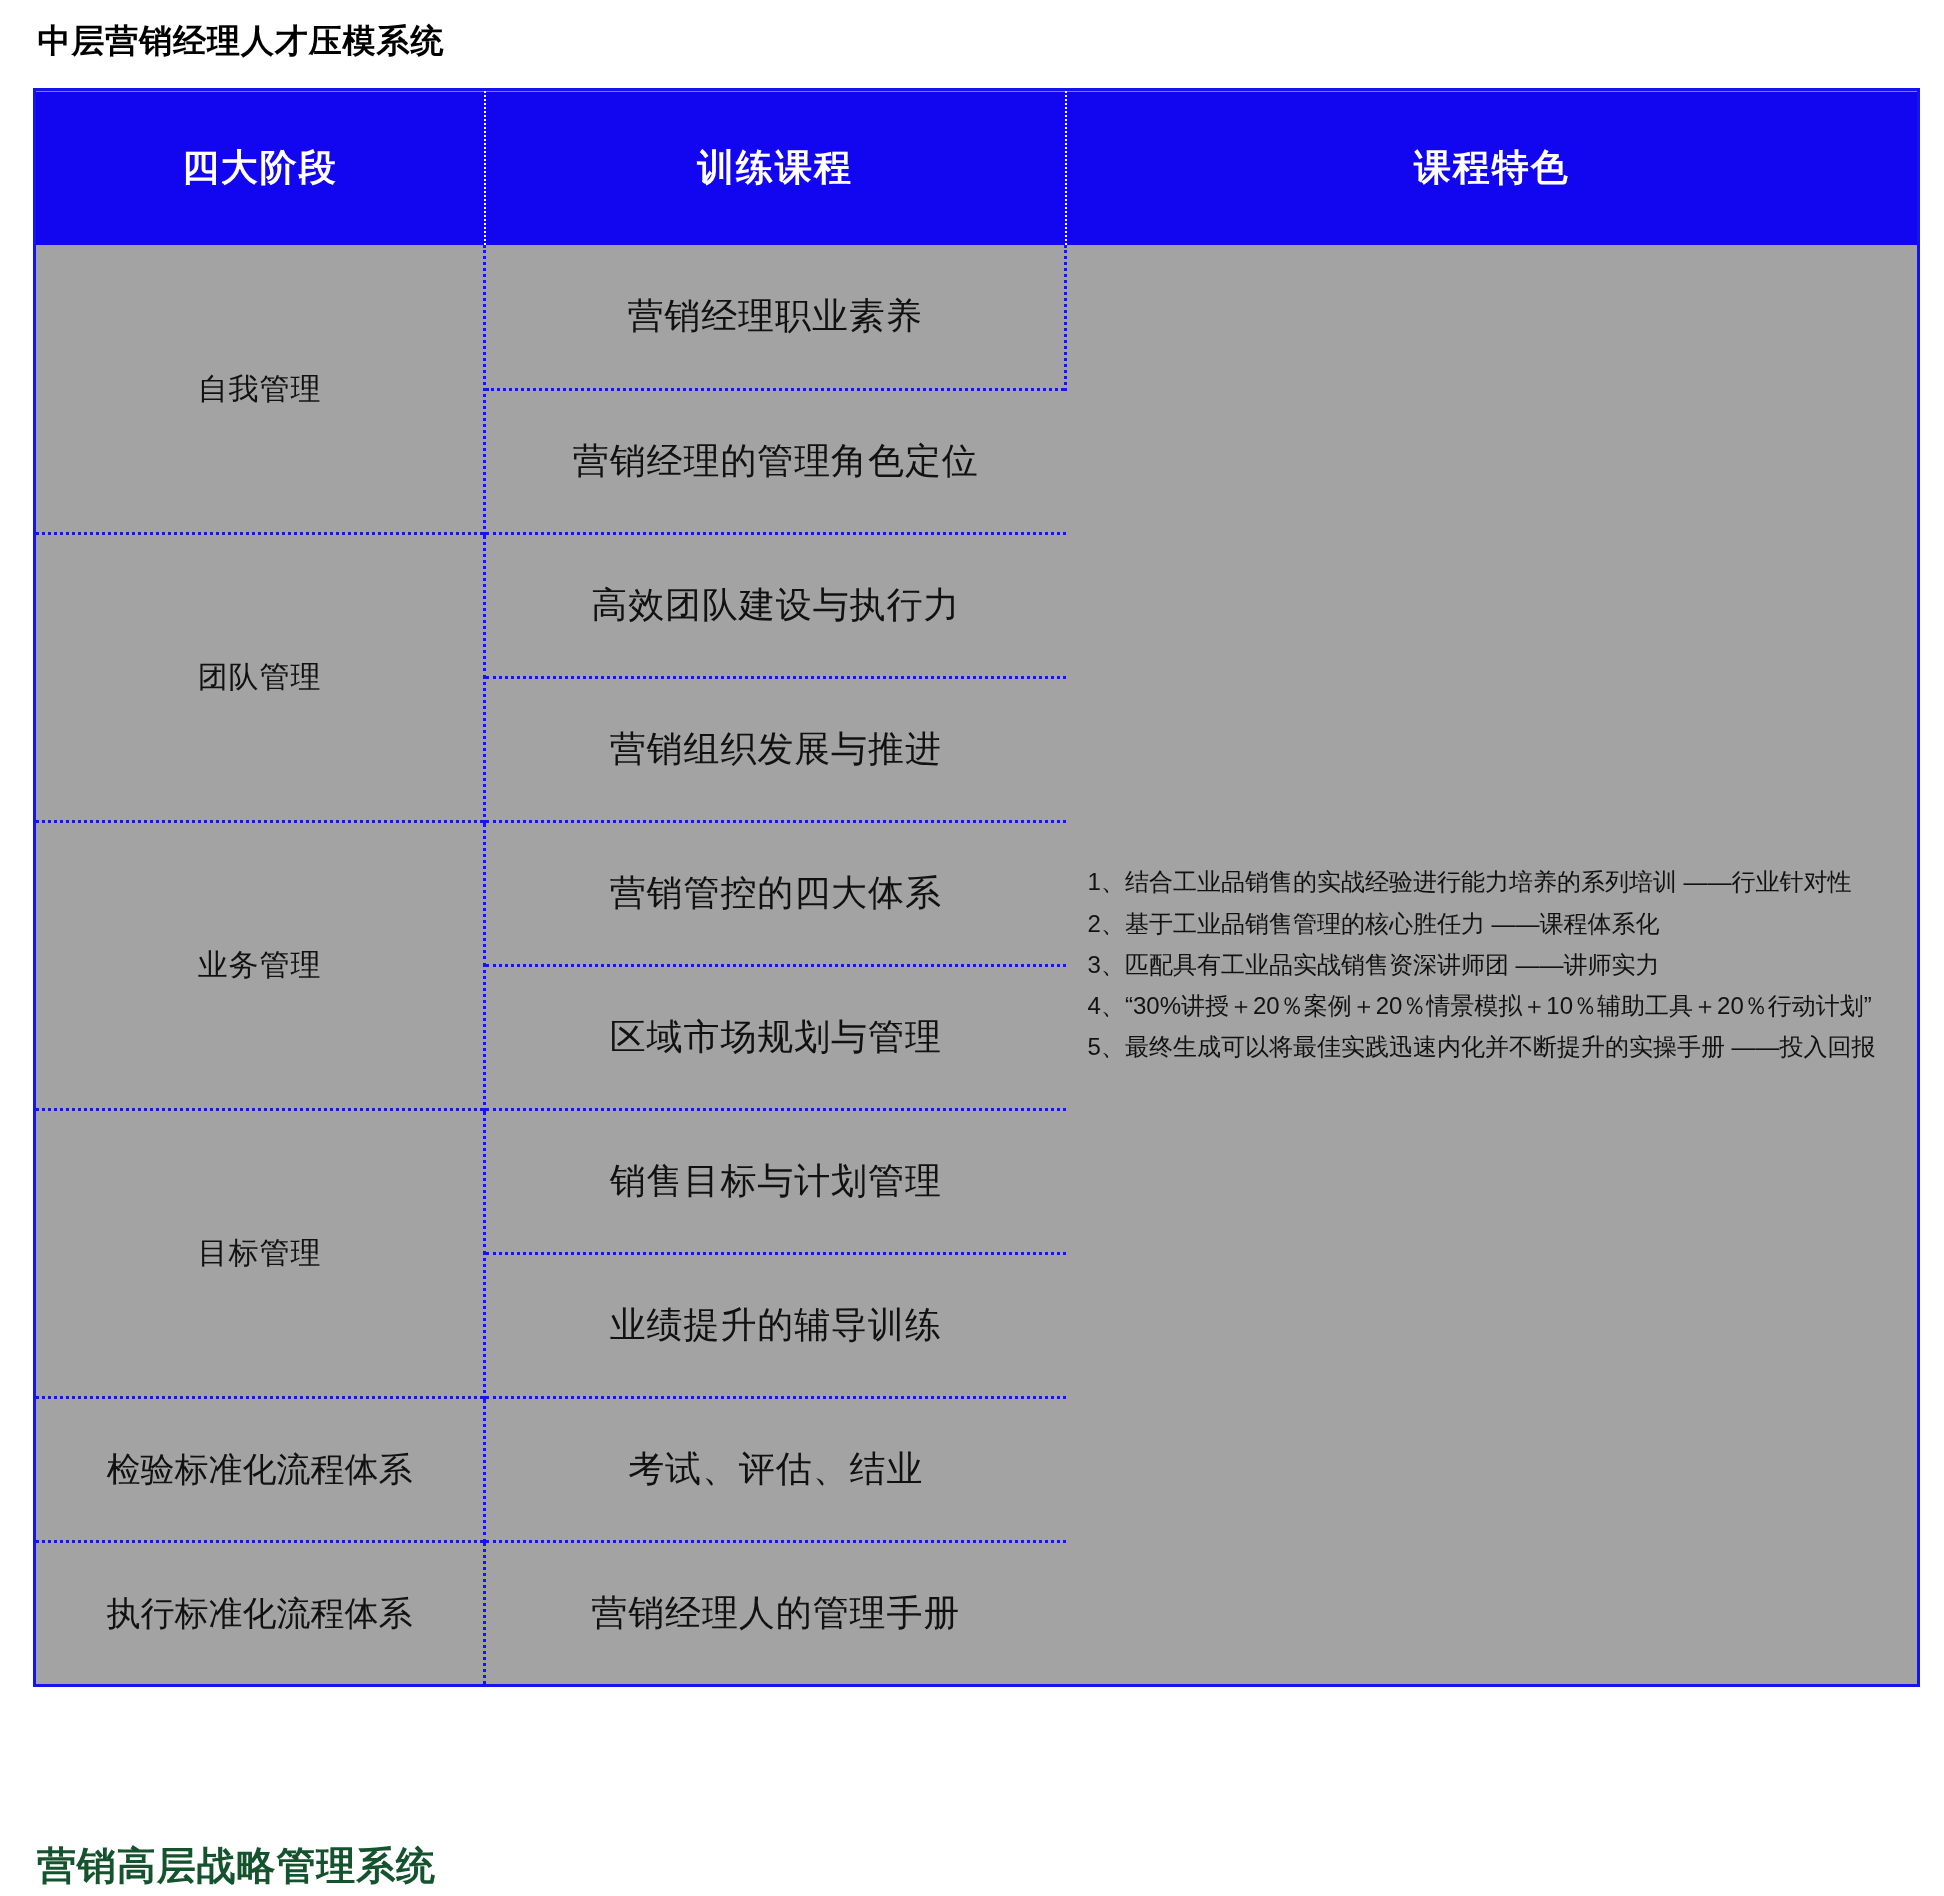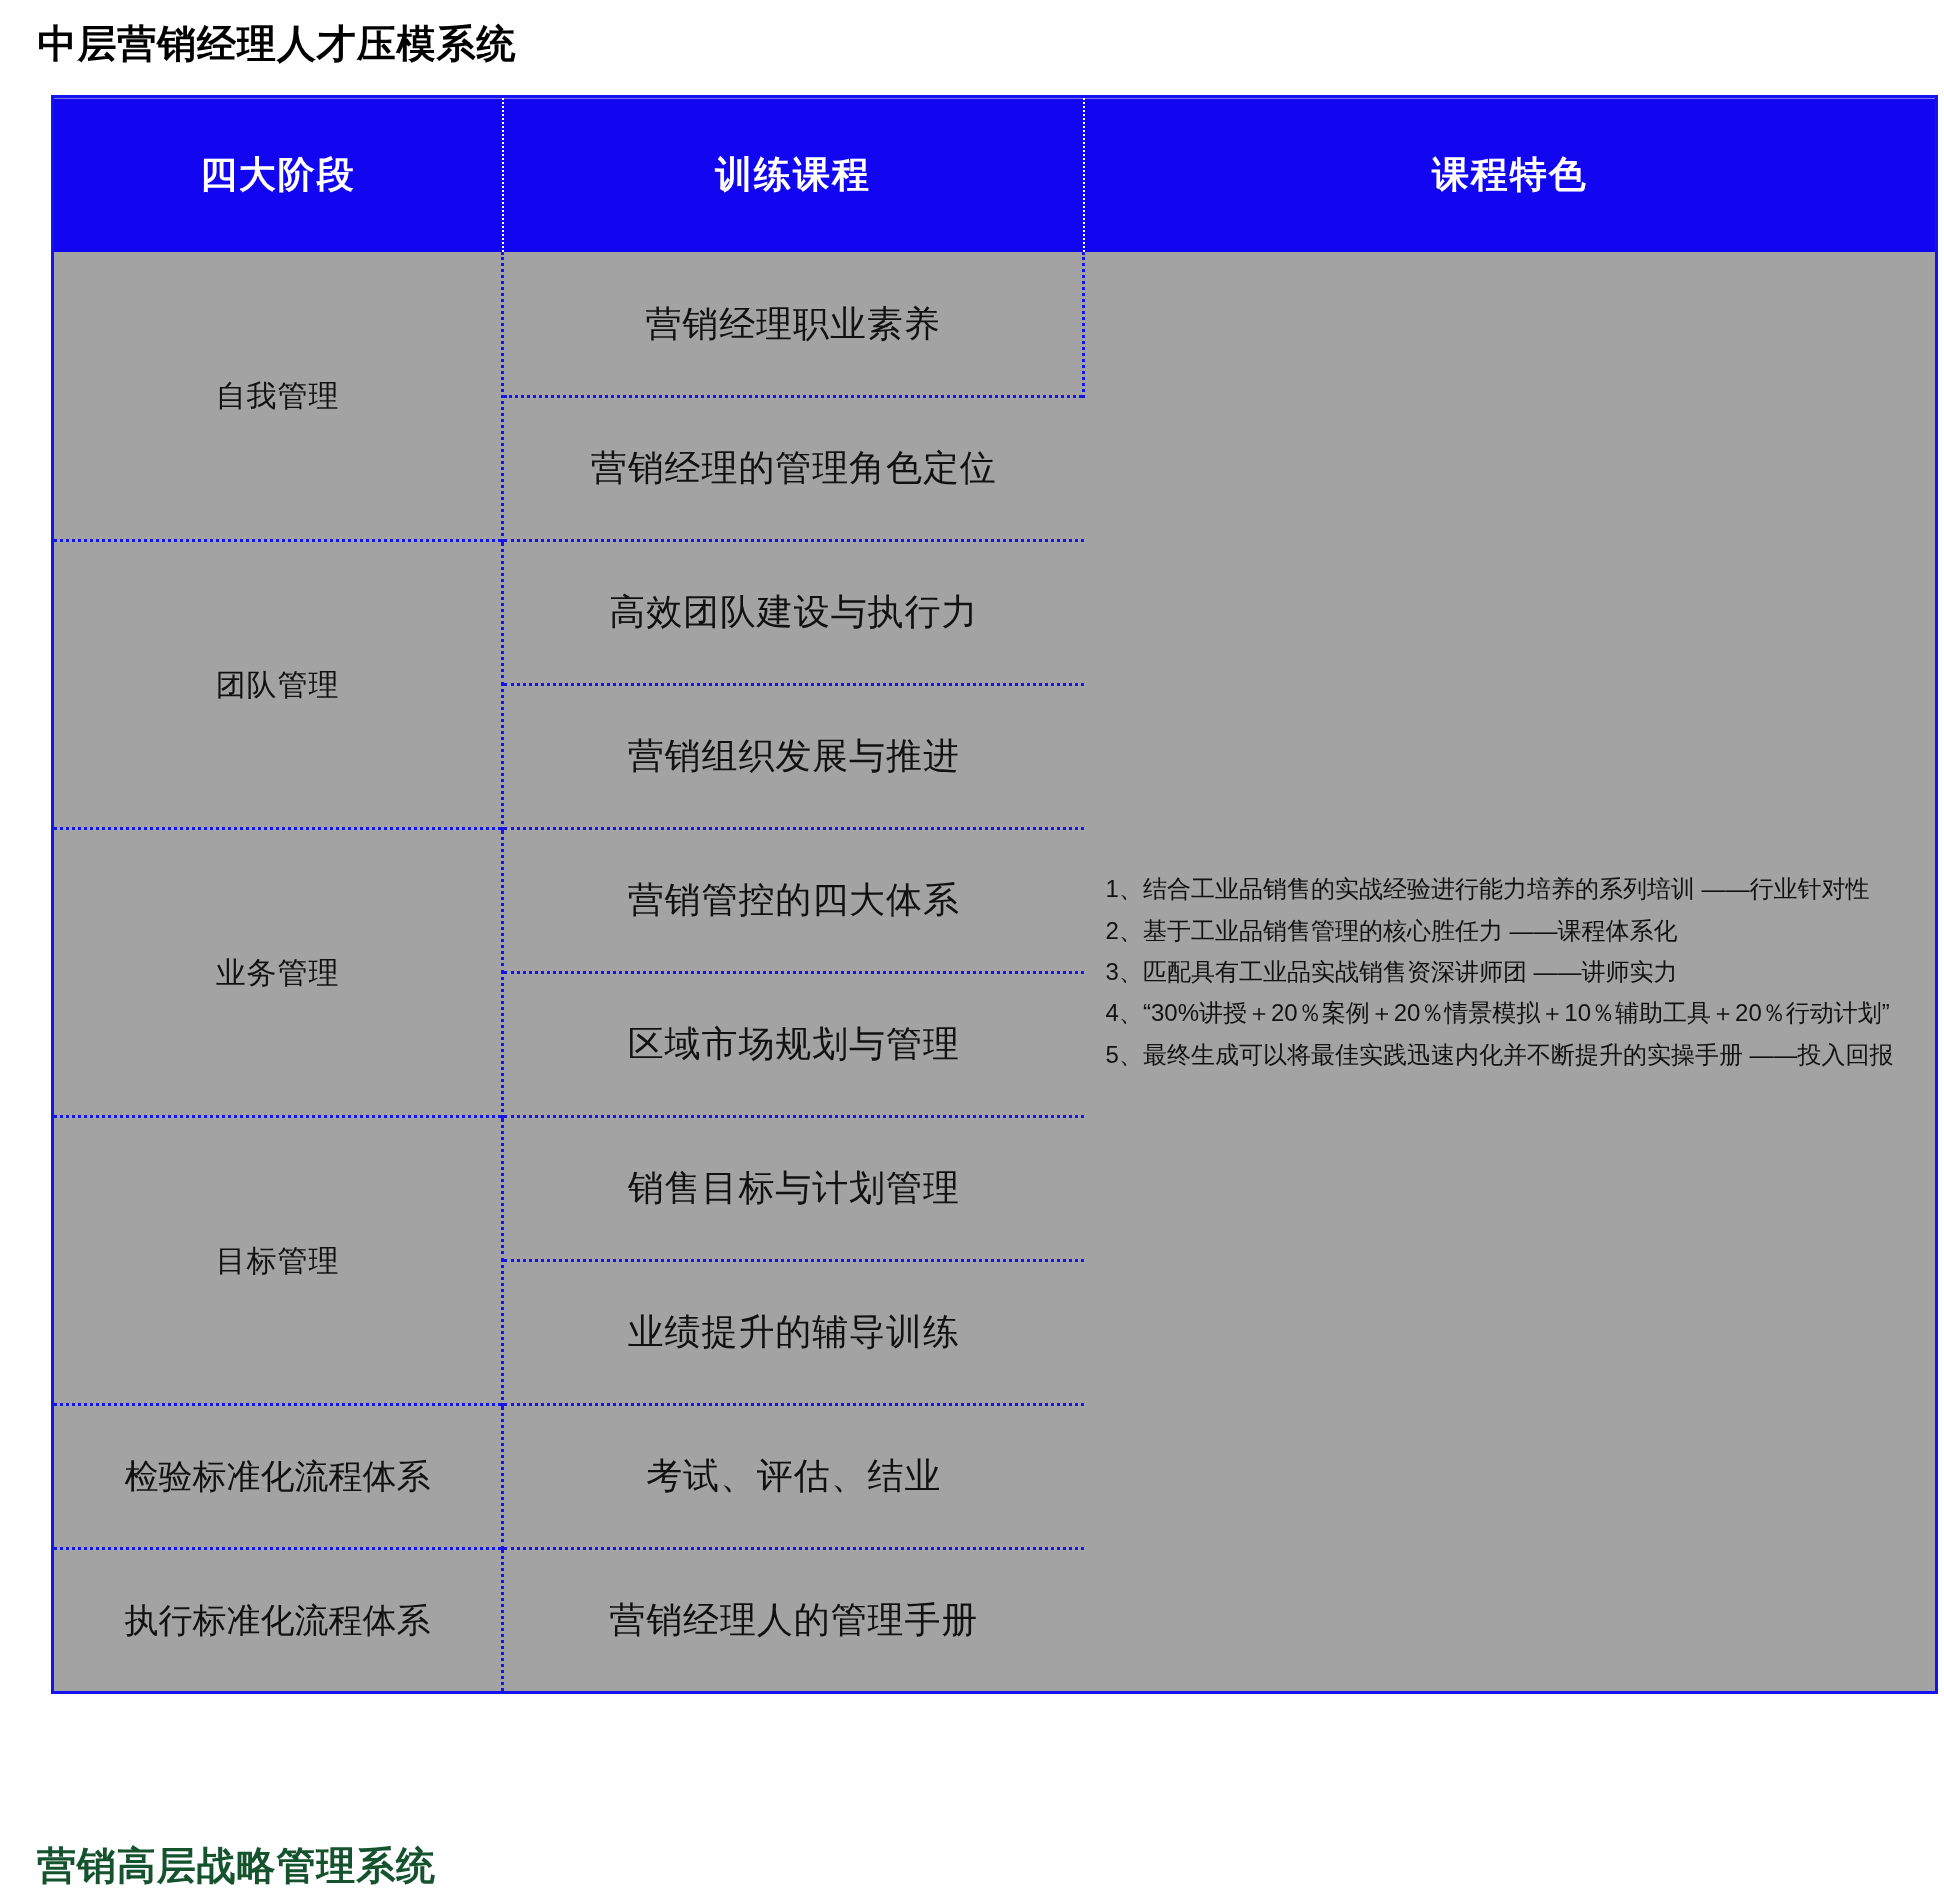--- a/index.html
+++ b/index.html
@@ -6,30 +6,30 @@
   body{
     width:1944px;height:1896px;
     background:#ffffff;
     font-family:"Liberation Sans","DejaVu Sans",sans-serif;
     color:#000000;
     overflow:hidden;
   }
   .page{position:relative;width:1944px;height:1896px;box-sizing:border-box;padding:0 30px;}
 
   .doc-title{
-    font-size:39px;
+    font-size:33px;
     font-weight:bold;
     letter-spacing:0.9px;
     color:#000;
     margin:20.6px 0 0 7.5px;
     line-height:1.2;
     white-space:nowrap;
   }
 
-  .table-wrap{margin:28px 0 0 21px;width:1533px;}
+  .table-wrap{margin:28px 0 0 3px;width:1533px;}
 
   table.matrix{
     border-collapse:collapse;
     table-layout:fixed;
     width:1883px;
     border:3.7px solid #1414ef;
   }
   table.matrix col.c-stage{width:450px;}
   table.matrix col.c-course{width:581px;}
   table.matrix col.c-feature{width:853px;}

